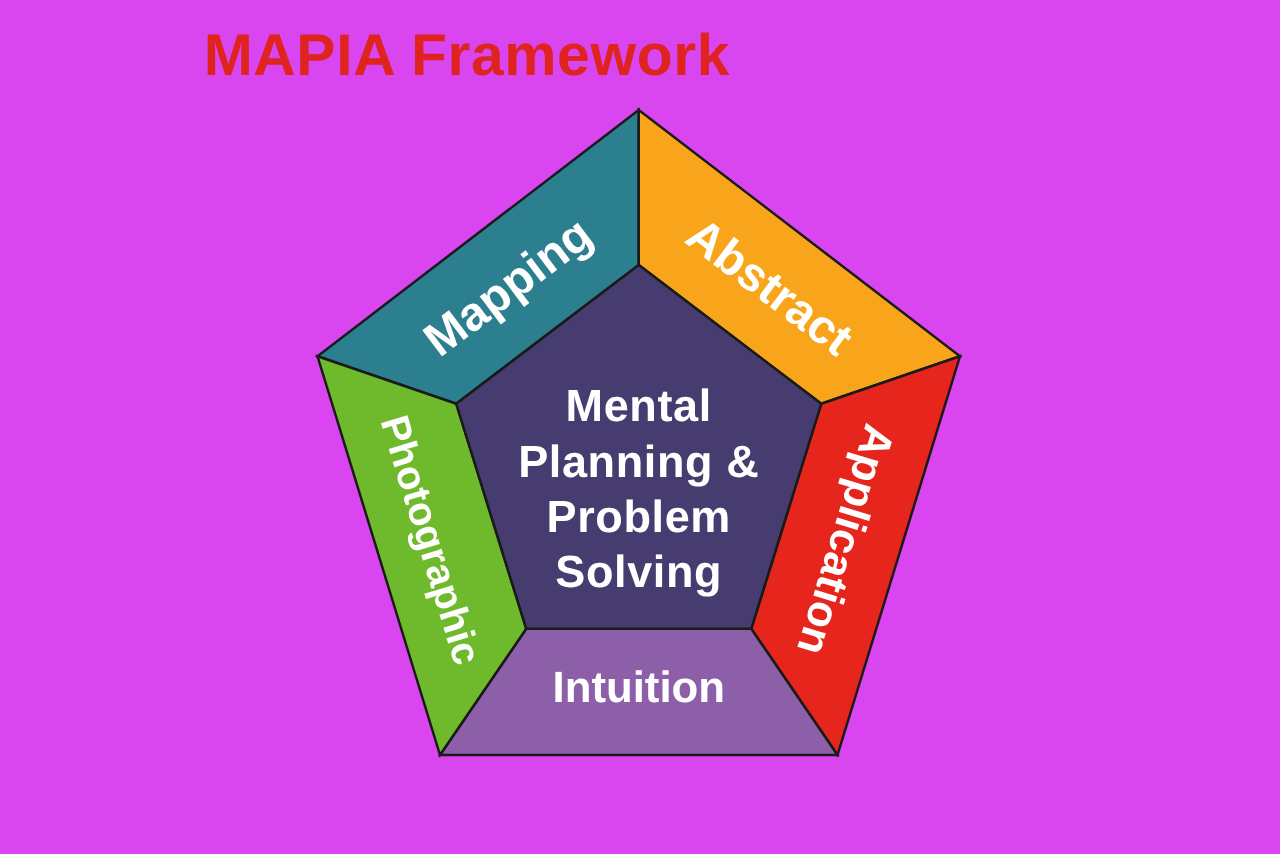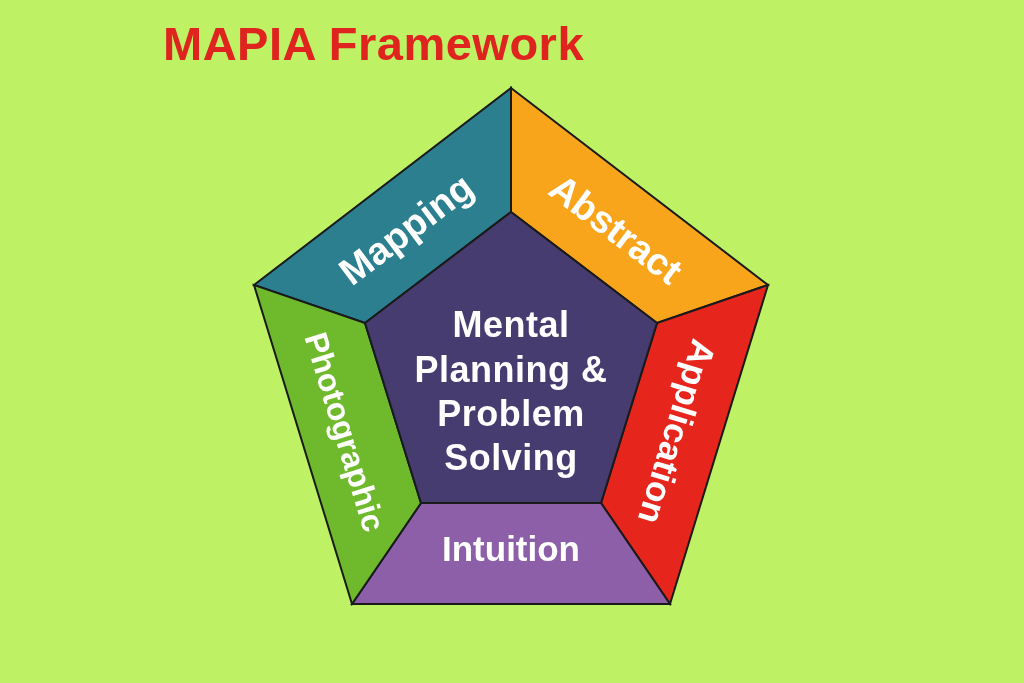--- a/index.html
+++ b/index.html
@@ -8,21 +8,21 @@
     background: #ffffff;
     width: 1024px;
     height: 683px;
     overflow: hidden;
     font-family: "Liberation Sans", sans-serif;
   }
   .stage {
     position: relative;
     width: 1024px;
     height: 683px;
-    background: #bef264;
+    background: #d946ef;
   }
   svg text {
     font-family: "Liberation Sans", "DejaVu Sans", sans-serif;
     font-weight: bold;
   }
   .title-text {
     font-size: 47px;
     letter-spacing: 0.5px;
   }
   .seg-label-lg { font-size: 38px; }

